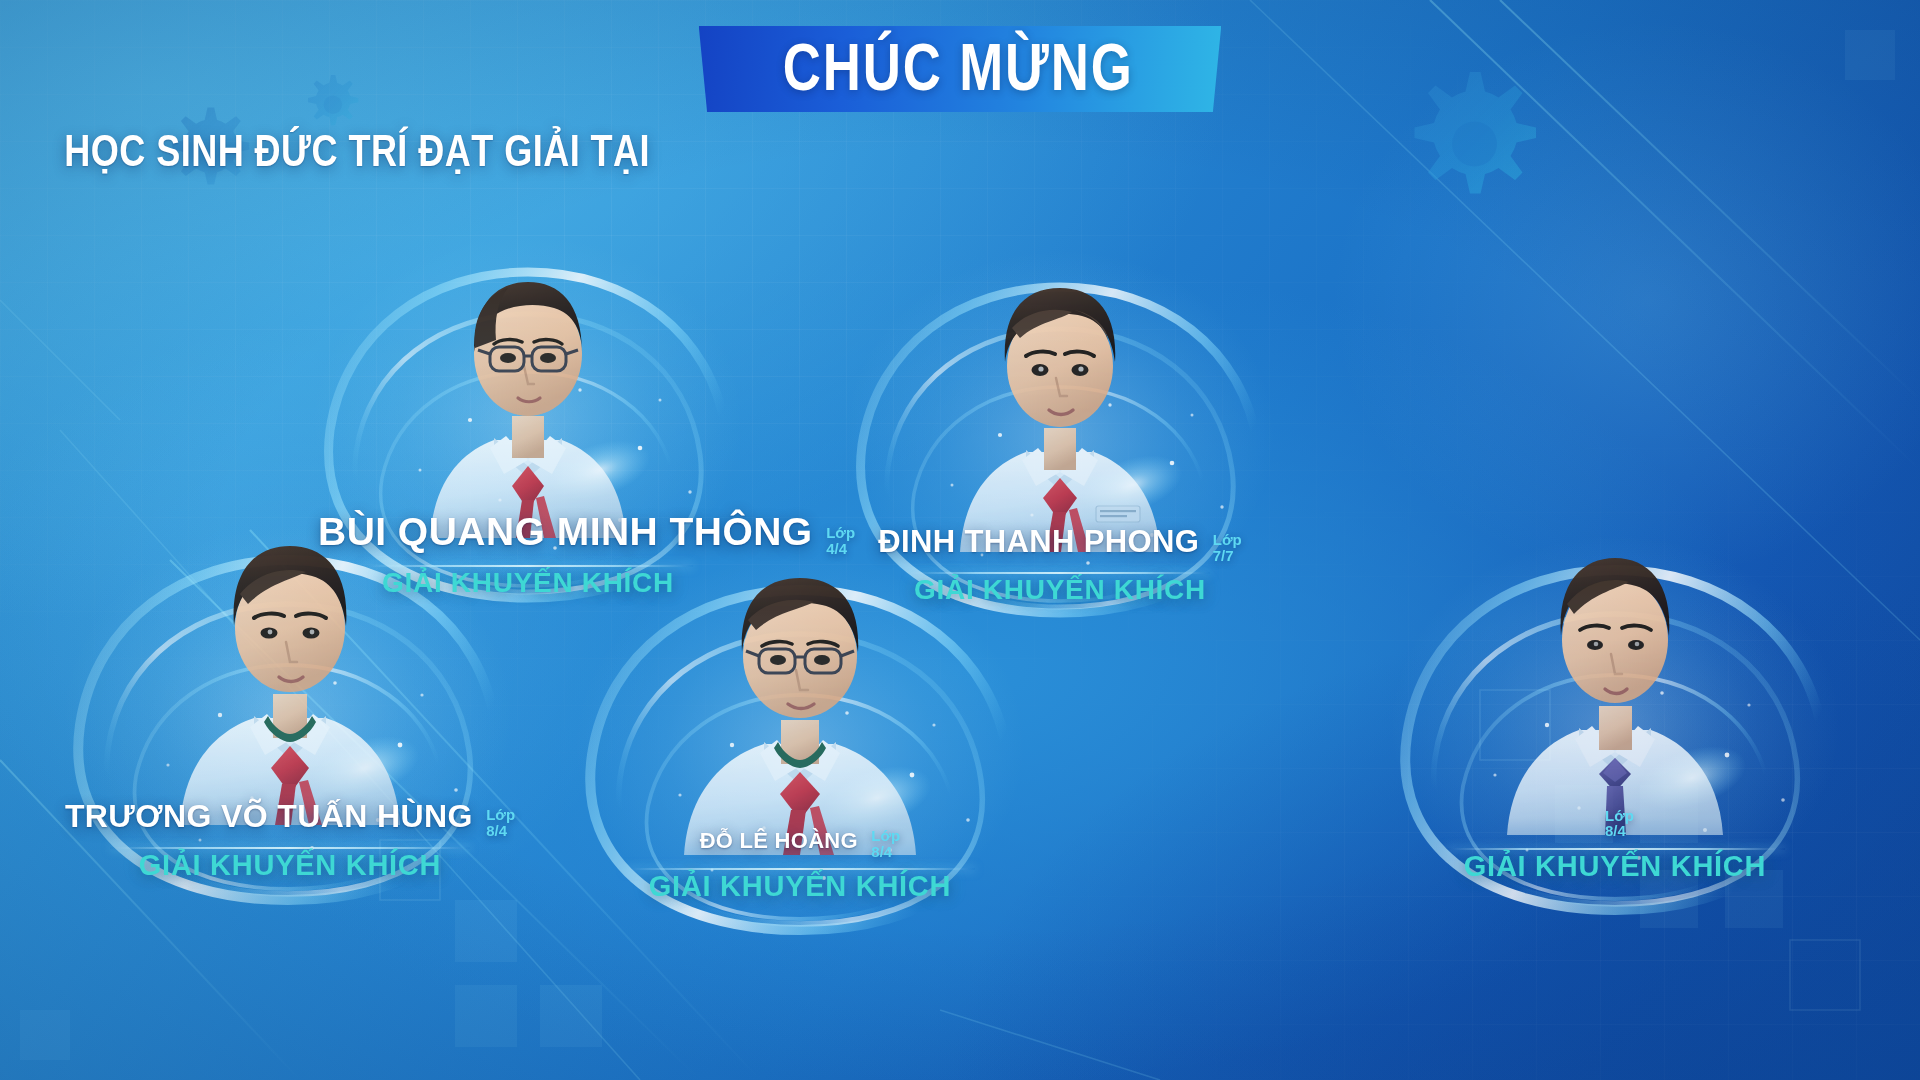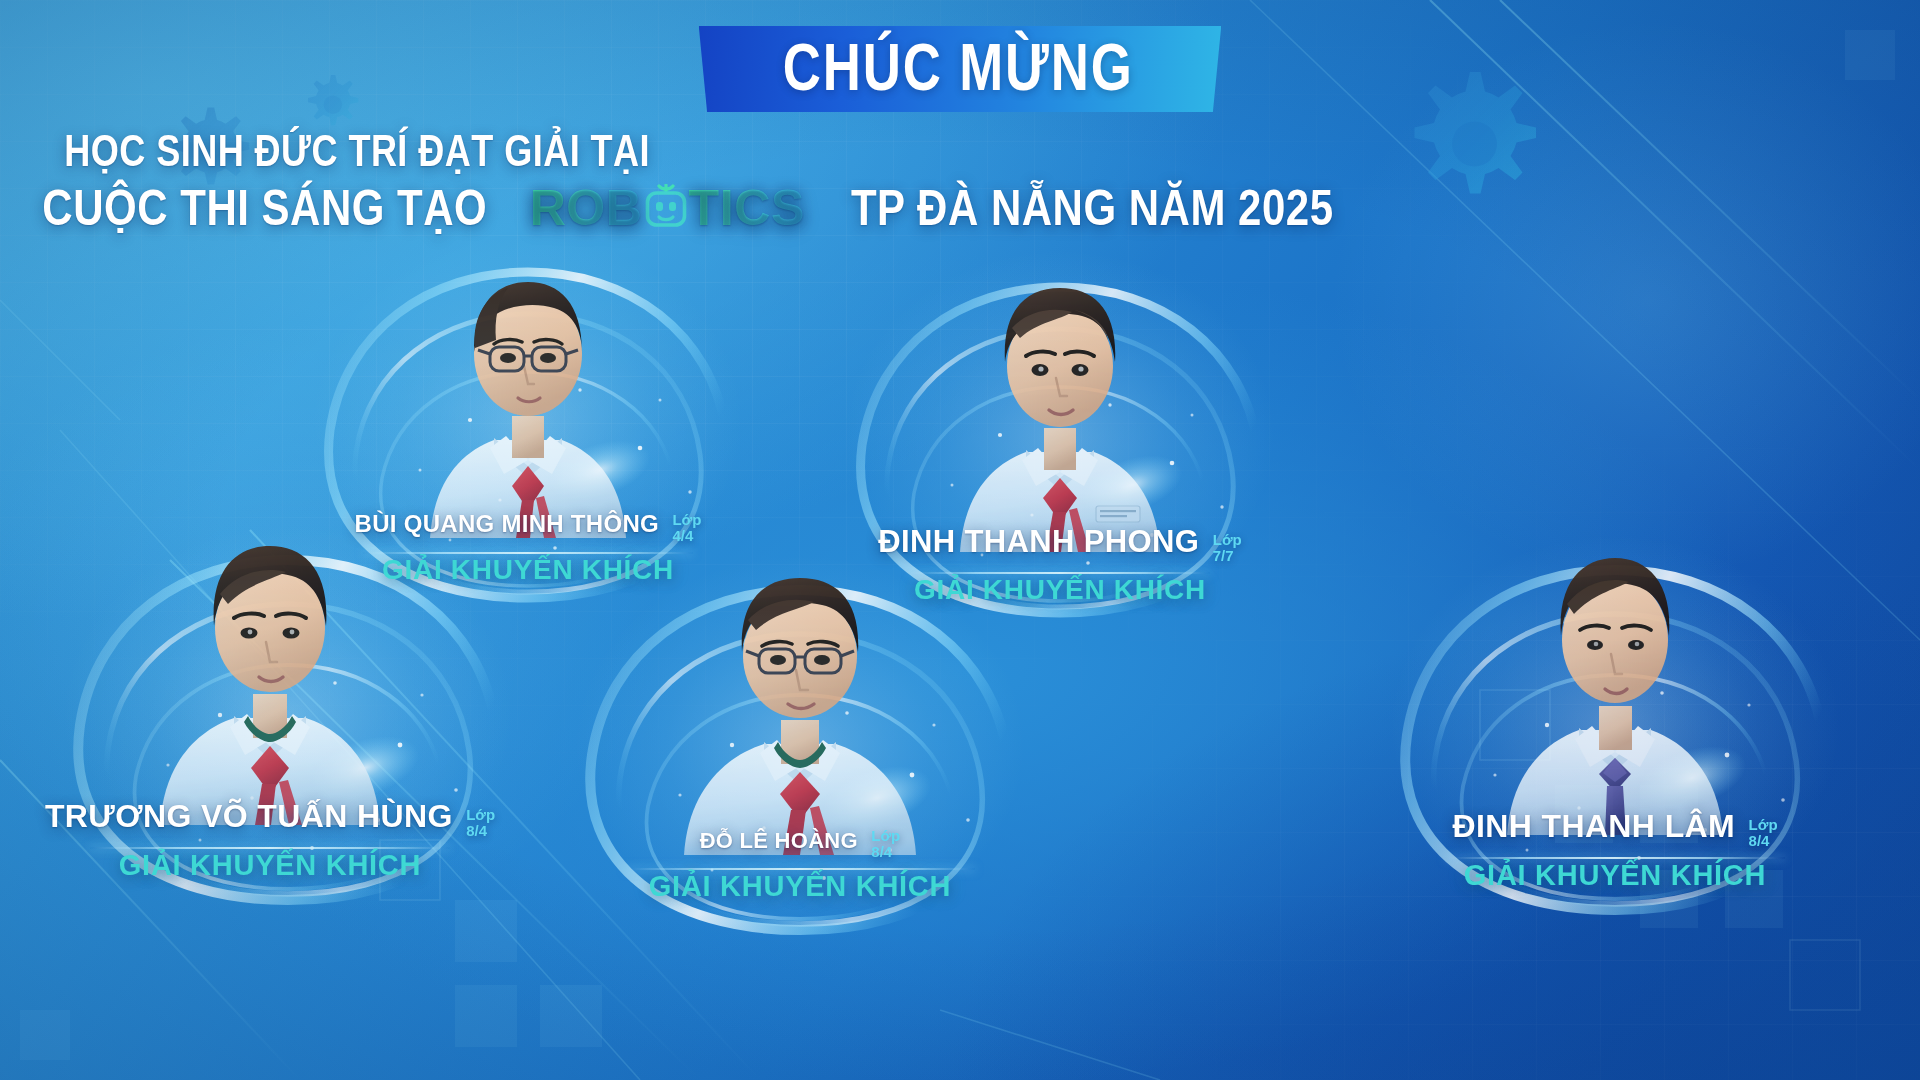--- a/index.html
+++ b/index.html
@@ -365,30 +365,20 @@
     <div id="banner-wrap">
       <div id="chuc-mung">
         <span class="txt">CHÚC MỪNG</span>
       </div>
     </div>
 
     <div class="title-line" id="t2">
       <span>HỌC SINH ĐỨC TRÍ ĐẠT GIẢI TẠI</span>
     </div>
 
-    <div class="title-line" id="t3">
-      <span class="sq">CUỘC THI SÁNG TẠO </span><span class="robo">ROB</span><svg class="robo-icon" width="44" height="46" viewBox="0 0 44 46">
-        <path d="M22 1 L22 7" stroke="#43dfb4" stroke-width="3.2" stroke-linecap="round" fill="none"></path>
-        <path d="M15 2 C18 6 26 6 29 2" stroke="#43dfb4" stroke-width="3.2" fill="none" stroke-linecap="round"></path>
-        <rect x="3.5" y="9" width="37" height="32" rx="9" fill="none" stroke="#41d2cd" stroke-width="3.6"></rect>
-        <rect x="12" y="18" width="7" height="9" rx="3" fill="#41d2cd"></rect>
-        <rect x="25" y="18" width="7" height="9" rx="3" fill="#41d2cd"></rect>
-        <path d="M15 33 C18 36.5 26 36.5 29 33" stroke="#41d2cd" stroke-width="3.2" fill="none" stroke-linecap="round"></path>
-      </svg><span class="robo">TICS</span><span class="sq"> TP ĐÀ NẴNG NĂM 2025</span>
-    </div>
   </div>
 
   <div class="card" style="left:318px; top:248px; width:420px;">
     <div class="photo-zone" style="height:262px;">
       <svg class="portrait" width="300" height="290" viewBox="0 0 300 290" mask="url(#mFade)">
         <path d="M 52 290 C 56 232 84 204 116 192 L 184 192 C 216 204 244 232 248 290 Z" fill="url(#shirtG)"></path>
         <path d="M 116 190 L 150 218 L 184 190 L 184 200 L 150 230 L 116 200 Z" fill="#d7e6f1"></path>
         <path d="M 128 188 L 150 212 L 126 226 L 112 200 Z" fill="#ffffff"></path>
         <path d="M 172 188 L 150 212 L 174 226 L 188 200 Z" fill="#ffffff"></path>
         <rect x="134" y="168" width="32" height="42" fill="url(#skinG)"></rect>
@@ -407,21 +397,21 @@
           <path d="M 146 108 L 154 108"></path>
             <path d="M 112 106 L 100 102"></path>
             <path d="M 188 106 L 200 102"></path>
         </g>
         <path d="M 150 218 L 134 238 L 150 262 L 166 238 Z" fill="url(#scarfG)"></path>
         <path d="M 144 252 L 138 290 L 152 290 L 156 252 Z" fill="#c8202a"></path>
         <path d="M 158 250 L 166 290 L 178 290 L 166 248 Z" fill="#e03a42"></path>
       </svg>
     </div>
     <div class="nameline">
-      <span class="sname" style="font-size:24px;">BÙI QUANG MINH THÔNG</span>
+      <span class="sname" style="font-size:39px;">BÙI QUANG MINH THÔNG</span>
       <span class="klass" style="font-size:15px;">
         <span class="kw">Lớp</span>
         <span class="kw">4/4</span>
       </span>
     </div>
     <div class="divider" style="width:330px;"></div>
     <div class="award" style="font-size:28px;">GIẢI KHUYẾN KHÍCH</div>
   </div>
 
   <div class="card" style="left:850px; top:262px; width:420px;">
@@ -458,21 +448,21 @@
       <span class="sname" style="font-size:31px;">ĐINH THANH PHONG</span>
       <span class="klass" style="font-size:15px;">
         <span class="kw">Lớp</span>
         <span class="kw">7/7</span>
       </span>
     </div>
     <div class="divider" style="width:300px;"></div>
     <div class="award" style="font-size:28px;">GIẢI KHUYẾN KHÍCH</div>
   </div>
 
-  <div class="card" style="left:40px; top:520px; width:460px;">
+  <div class="card" style="left:60px; top:520px; width:460px;">
     <div class="photo-zone" style="height:278px;">
       <svg class="portrait" width="320" height="305" viewBox="0 0 320 305" mask="url(#mFade)">
         <path d="M 50 305 C 54 242 88 210 124 198 L 196 198 C 232 210 266 242 270 305 Z" fill="url(#shirtG)"></path>
         <path d="M 124 196 L 160 226 L 196 196 L 196 207 L 160 239 L 124 207 Z" fill="#d7e6f1"></path>
         <path d="M 137 194 L 160 220 L 135 235 L 120 207 Z" fill="#ffffff"></path>
         <path d="M 183 194 L 160 220 L 185 235 L 200 207 Z" fill="#ffffff"></path>
         <rect x="143" y="174" width="34" height="44" fill="url(#skinG)"></rect>
         <ellipse cx="160" cy="108" rx="55" ry="64" fill="url(#skinG)"></ellipse>
         <path d="M 104 106 C 100 50 126 26 160 26 C 194 26 220 50 216 106 C 213 82 204 62 182 56 C 164 51 142 52 126 62 C 112 71 106 88 104 106 Z" fill="url(#hairG)"></path>
         <path d="M 110 74 C 126 54 152 46 176 52 C 160 60 138 64 118 84 Z" fill="#45352b"></path>
@@ -560,21 +550,20 @@
         <path d="M 125 100 C 132 95 146 94 154 98" stroke="#221a13" stroke-width="3.8" fill="none" stroke-linecap="round"></path>
         <path d="M 167 98 C 175 94 189 95 196 100" stroke="#221a13" stroke-width="3.8" fill="none" stroke-linecap="round"></path>
         <path d="M 156 124 L 160 144 L 167 144" stroke="#c79878" stroke-width="2.5" fill="none" stroke-linecap="round"></path>
         <path d="M 150 159 C 157 165 166 165 172 159" stroke="#a35f55" stroke-width="3.3" fill="none" stroke-linecap="round"></path>
         <path d="M 160 228 L 144 244 L 160 262 L 176 244 Z" fill="url(#tieG)"></path>
         <path d="M 152 256 L 150 305 L 171 305 L 168 256 Z" fill="url(#tieG)"></path>
         <path d="M 160 228 L 148 243 L 160 252 L 172 243 Z" fill="#7b6bb8" opacity=".55"></path>
       </svg>
     </div>
     <div class="nameline">
-      <span class="sname" style="font-size:32px;">ĐINH THANH LÂM</span>
       <span class="klass" style="font-size:15px;">
         <span class="kw">Lớp</span>
         <span class="kw">8/4</span>
       </span>
     </div>
     <div class="divider" style="width:340px;"></div>
     <div class="award" style="font-size:29px;">GIẢI KHUYẾN KHÍCH</div>
   </div>
 
 </div>

